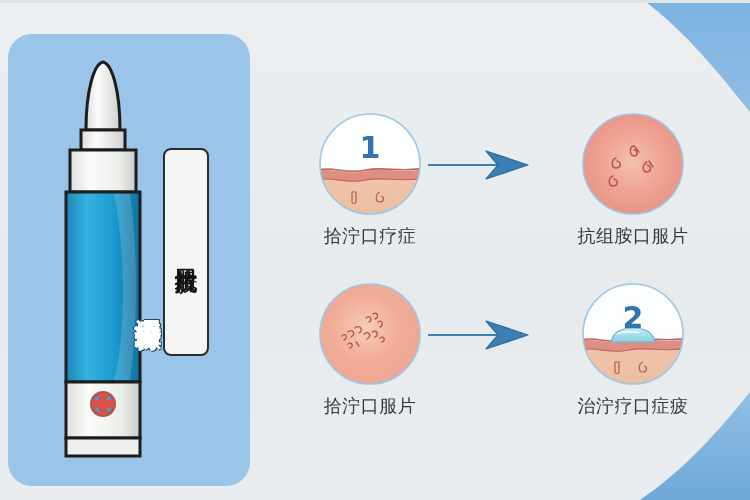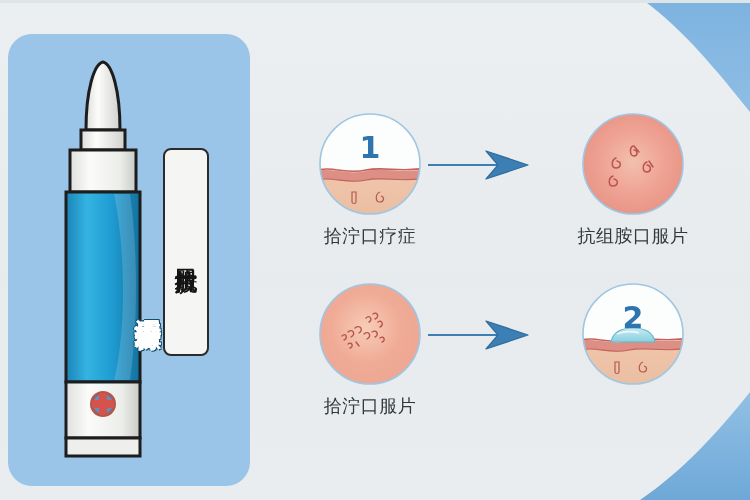--- a/index.html
+++ b/index.html
@@ -332,15 +332,16 @@
           <path d="M30,60 C32,50 40,46 52,46 C64,46 72,50 74,60 Z" fill="url(#oint)" stroke="#6bb6c9" stroke-width="1.2"></path>
           <path d="M36,52 C42,49 52,49 58,51" stroke="#ffffff" stroke-width="1.6" fill="none" opacity="0.75"></path>
 
           <path d="M34,80 L34,90 C34,92 38,92 38,90 L38,80 Z" stroke="#b8594f" stroke-width="1.2" fill="none"></path>
           <path d="M62,80 C57,82 57,90 62,90 C66,90 67,85 63,84" stroke="#b8594f" stroke-width="1.2" fill="none"></path>
         </g>
         <circle cx="52" cy="52" r="50" fill="none" stroke="#9fc6e2" stroke-width="1.6"></circle>
       </svg>
       <div class="step-num">2</div>
     </div>
+    <div class="step-caption">治泞疗口症疲</div>
   </div>
 
 </div>
 
 </body></html>

